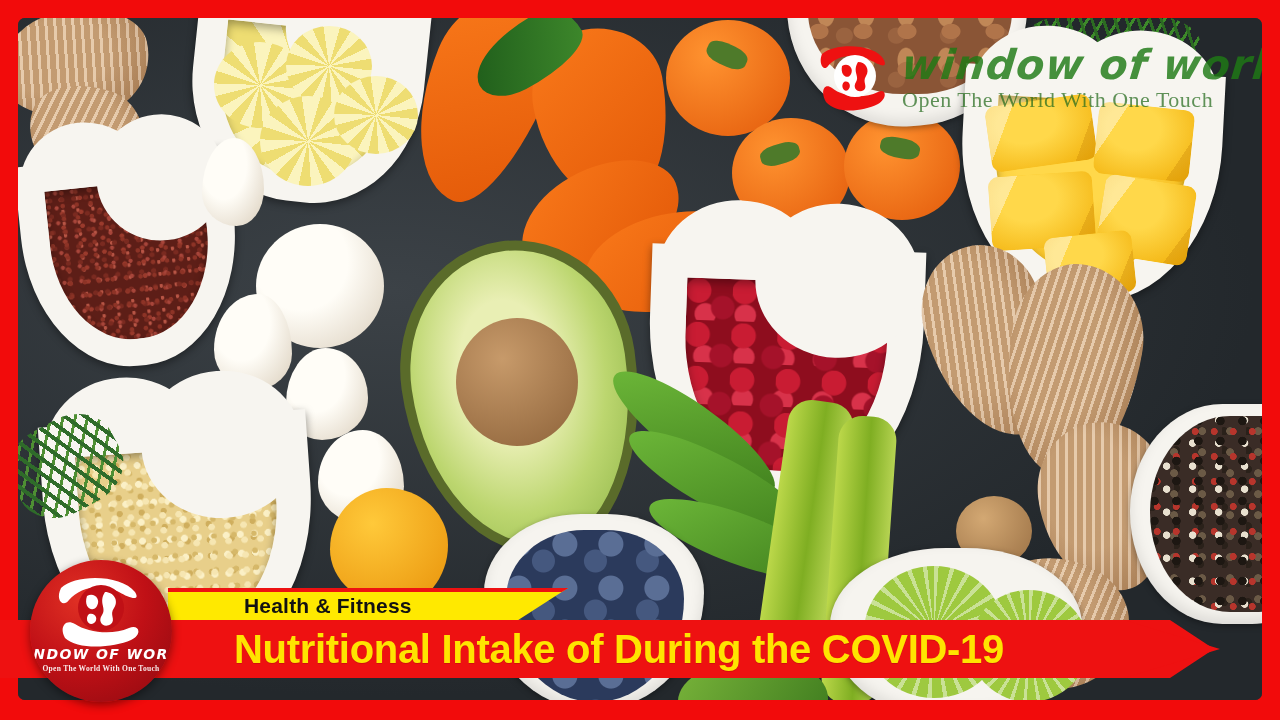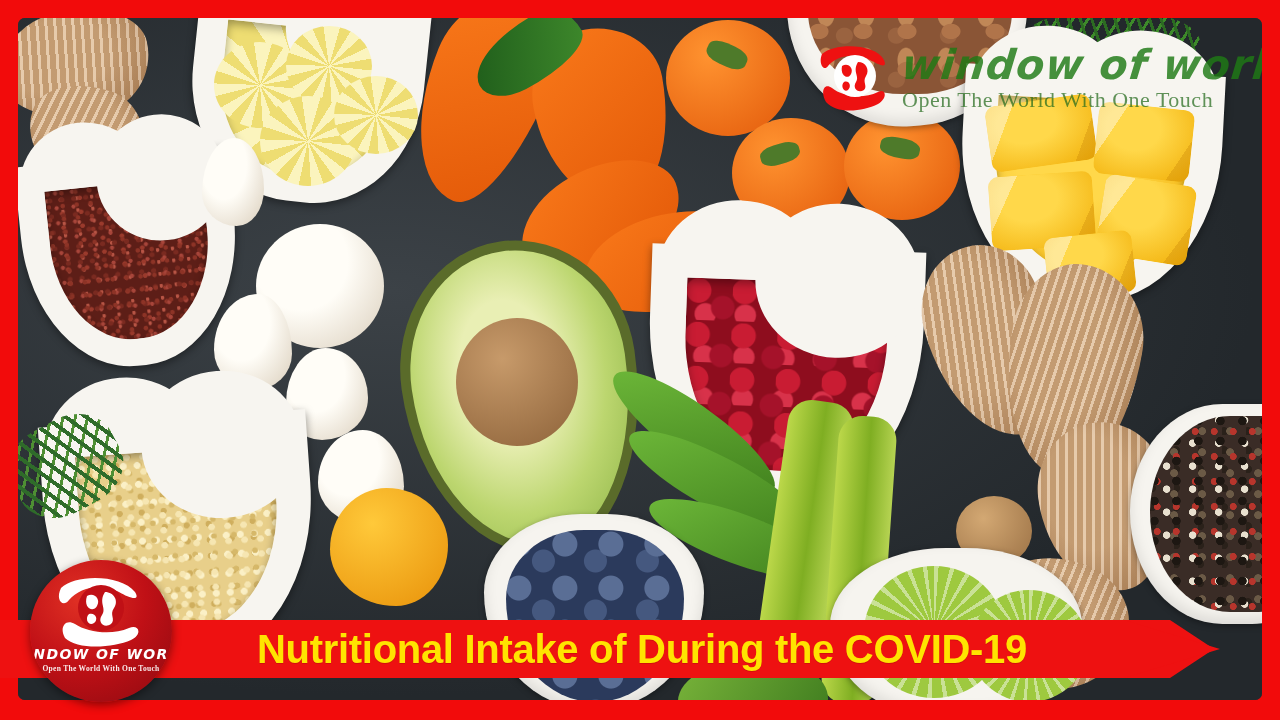--- a/index.html
+++ b/index.html
@@ -182,21 +182,21 @@
   }
   #kicker-label{
     font-size:21px; font-weight:700; color:#121212;
     letter-spacing:.2px; margin-left:76px; white-space:nowrap;
   }
   #headline-bar{
     position:absolute; left:0; top:620px; width:1220px; height:58px;
     background:#ee1111; z-index:30;
     clip-path:polygon(0 0, calc(100% - 96px) 0, 100% 50%, calc(100% - 96px) 100%,
                       0 100%, 0 100%);
-    display:flex; align-items:center;padding-left:23px;
+    display:flex; align-items:center;
   }
   #headline-arrow2{
     position:absolute; top:620px; left:1118px; width:96px; height:58px;
     background:#ee1111; z-index:29;
     clip-path:polygon(0 0, 52px 0, 100% 50%, 52px 100%, 0 100%, 46px 50%);
   }
   #headline{
     font-size:40px; font-weight:700; color:#ffe400;
     letter-spacing:-.3px; margin-left:234px; white-space:nowrap;
     text-shadow:0 1px 0 rgba(0,0,0,.12);
@@ -324,20 +324,23 @@
         </svg>
       </div>
       <div id="wm-text">
         <div id="wm-brand">window of world</div>
         <div id="wm-tag">Open The World With One Touch</div>
       </div>
     </div>
 
   </div>
 
+  <div id="kicker">
+    <span id="kicker-label">Health &amp; Fitness</span>
+  </div>
 
   <div id="headline-arrow2"></div>
   <div id="headline-bar">
     <span id="headline">Nutritional Intake of During the COVID-19</span>
   </div>
 
   <div id="logo">
     <div id="logo-globe">
       <svg class="globe-svg" viewBox="0 0 92 74" aria-hidden="true">
         <path d="M6 14 C20 0 66 0 80 18 C86 28 74 24 64 18 C46 8 24 14 14 26 C8 34 0 26 6 14 Z" fill="#ffffff"></path>

